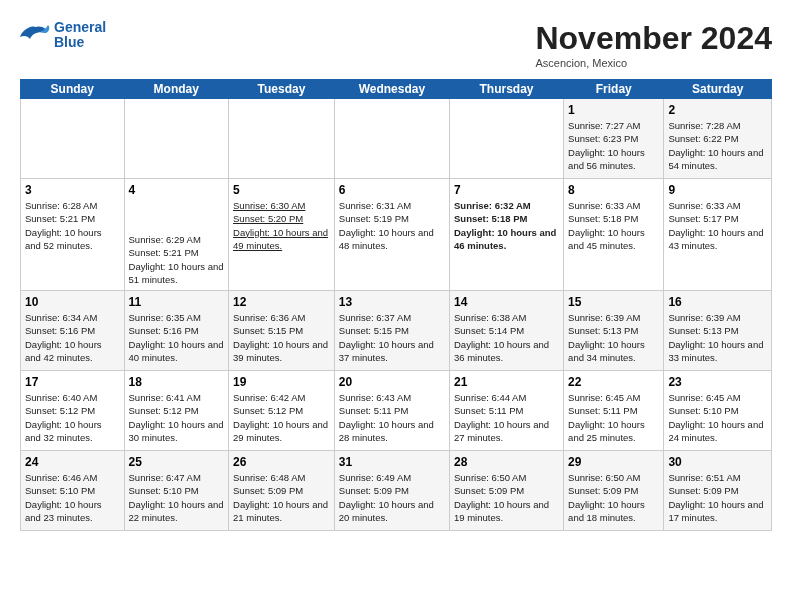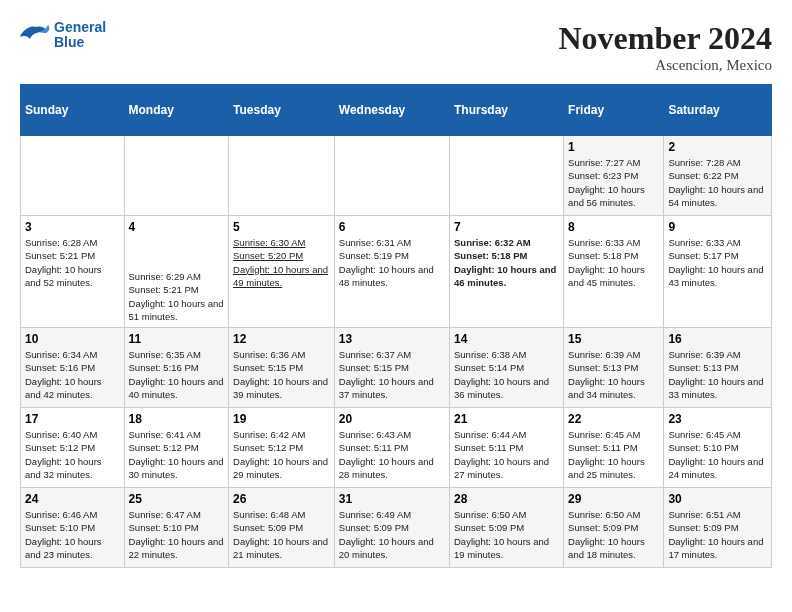--- a/index.html
+++ b/index.html
@@ -28,44 +28,43 @@
       line-height: 1.1;
     }
     .logo-text span {
       color: #1a5fa8;
     }
     .logo-bird {
       width: 30px;
       height: 24px;
     }
     .title-block {
-      text-align: right;
-      font-family: Liberation Serif, serif;
+      text-align: left;
     }
     .month-title {
       font-size: 32px;
       font-weight: bold;
       color: #222;
     }
     .location {
-      font-size: 15px;
+      font-size: 11px;
       color: #444;
     }
     table {
       width: 100%;
       border-collapse: collapse;
       font-size: 10.5px;
     }
     thead tr th {
       background-color: #1a5fa8;
       color: #fff;
       font-weight: bold;
       font-size: 12px;
-      padding: 18px 4px;
-      text-align: left;
+      padding: 2px 4px;
+      text-align: center;
       border: 1px solid #1a5fa8;
     }
     tbody tr td {
       border: 1px solid #ccc;
       vertical-align: top;
       padding: 4px 4px;
       min-height: 75px;
       height: 80px;
       background: #fff;
     }

